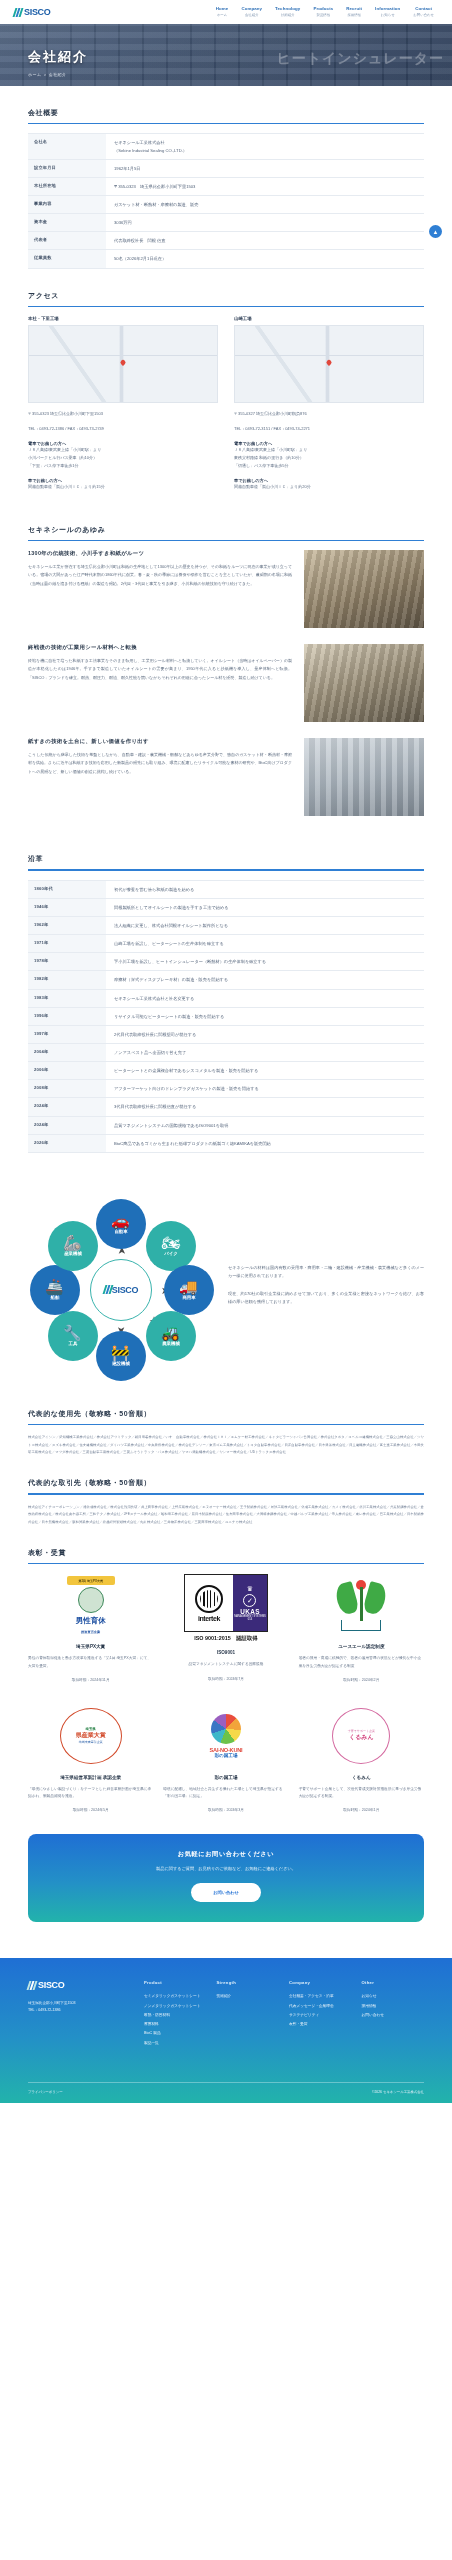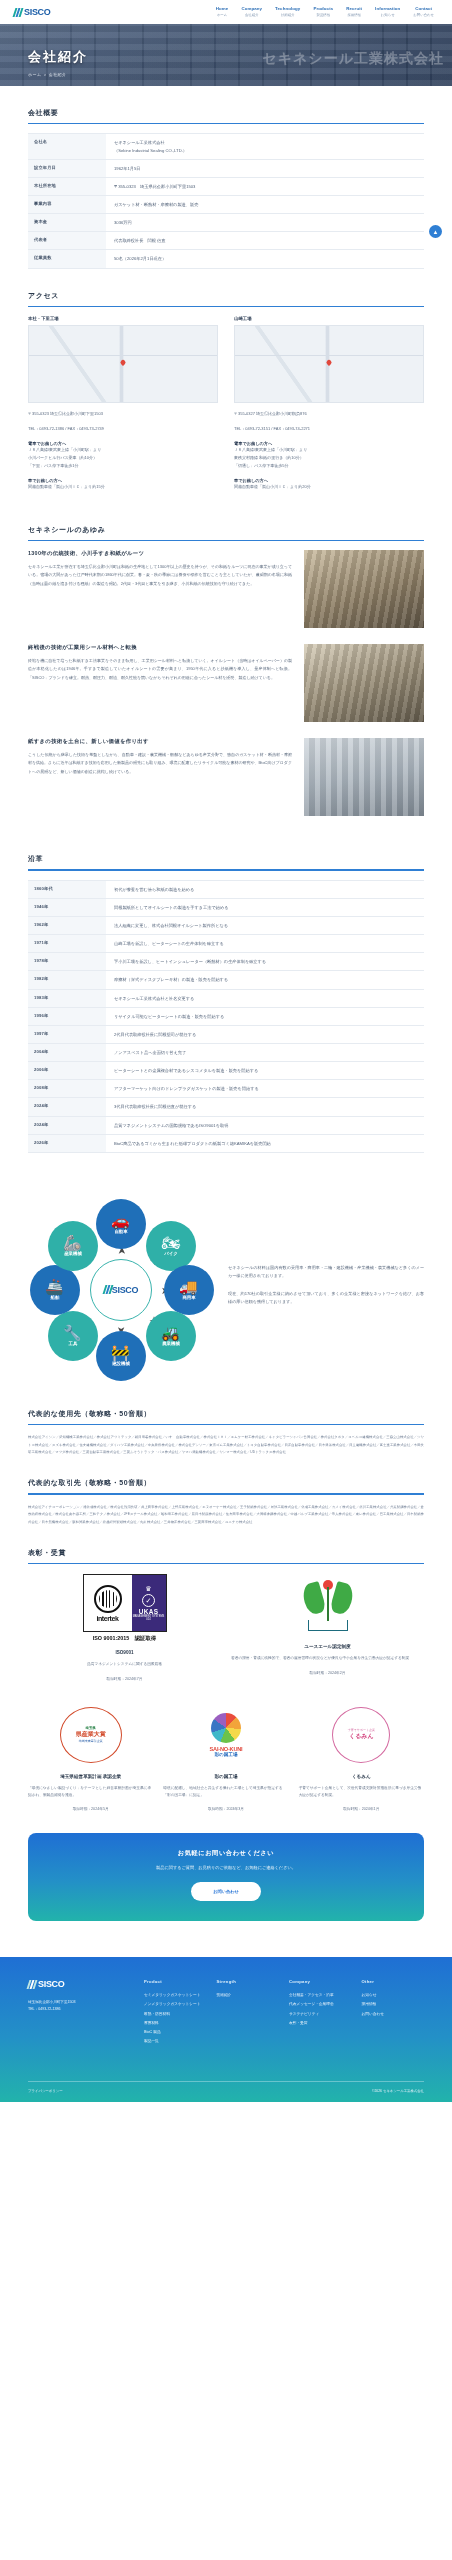--- a/index.html
+++ b/index.html
@@ -225,21 +225,21 @@
         <div class="nav-jp">お知らせ</div>
       </div>
       <div class="nav-item">
         <div class="nav-en">Contact</div>
         <div class="nav-jp">お問い合わせ</div>
       </div>
     </nav>
   </header>
 
   <div class="hero">
-    <div class="hero-ghost">セキネシール工業株式会社</div>
+    <div class="hero-ghost">ヒートインシュレーター</div>
     <div class="hero-inner">
       <div class="hero-title">会社紹介</div>
       <div class="hero-crumb">ホーム ＞ 会社紹介</div>
     </div>
   </div>
 
   <div class="totop">
     <span>▲</span>
   </div>
 
@@ -500,20 +500,33 @@
     <div class="logolist">株式会社アイチコーポレーション／旭化成株式会社／株式会社浅沼技研／井上商事株式会社／上野産業株式会社／エヌオーケー株式会社／王子製紙株式会社／尾池工業株式会社／化成工業株式会社／カメイ株式会社／北川工業株式会社／共英製鋼株式会社／倉敷紡績株式会社／株式会社栗本鐵工所／三和テクノ株式会社／JFEスチール株式会社／昭和電工株式会社／新日本製鐵株式会社／住友商事株式会社／大同特殊鋼株式会社／中越パルプ工業株式会社／帝人株式会社／東レ株式会社／巴工業株式会社／日本製紙株式会社／日本無機株式会社／阪和興業株式会社／北越紀州製紙株式会社／丸紅株式会社／三井物産株式会社／三菱商事株式会社／ユニチカ株式会社</div>
   </div>
 
   <div class="gap"></div>
 
   <div class="section">
     <div class="sec-title">表彰・受賞</div>
     <div class="sec-rule"></div>
 
     <div class="awards">
+      <div class="award">
+        <div class="award-badge">
+          <div class="b-px">
+            <div class="rib">第1回 埼玉PX大賞</div>
+            <div class="glb"></div>
+            <div class="jp">男性育休</div>
+            <div class="sub">推進宣言企業</div>
+          </div>
+        </div>
+        <div class="award-t">埼玉県PX大賞</div>
+        <div class="award-d">男性の育休取得促進と働き方改革を推進する「第1回 埼玉PX大賞」にて、大賞を受賞。</div>
+        <div class="award-date">取得時期：2024年11月</div>
+      </div>
 
       <div class="award">
         <div class="award-badge" style="flex-direction:column;height:70px">
           <div class="b-iso">
             <div class="left">
               <div class="ring"></div>
               <div class="itk">intertek</div>
             </div>
             <div class="right">
               <div class="crown">♛</div>

